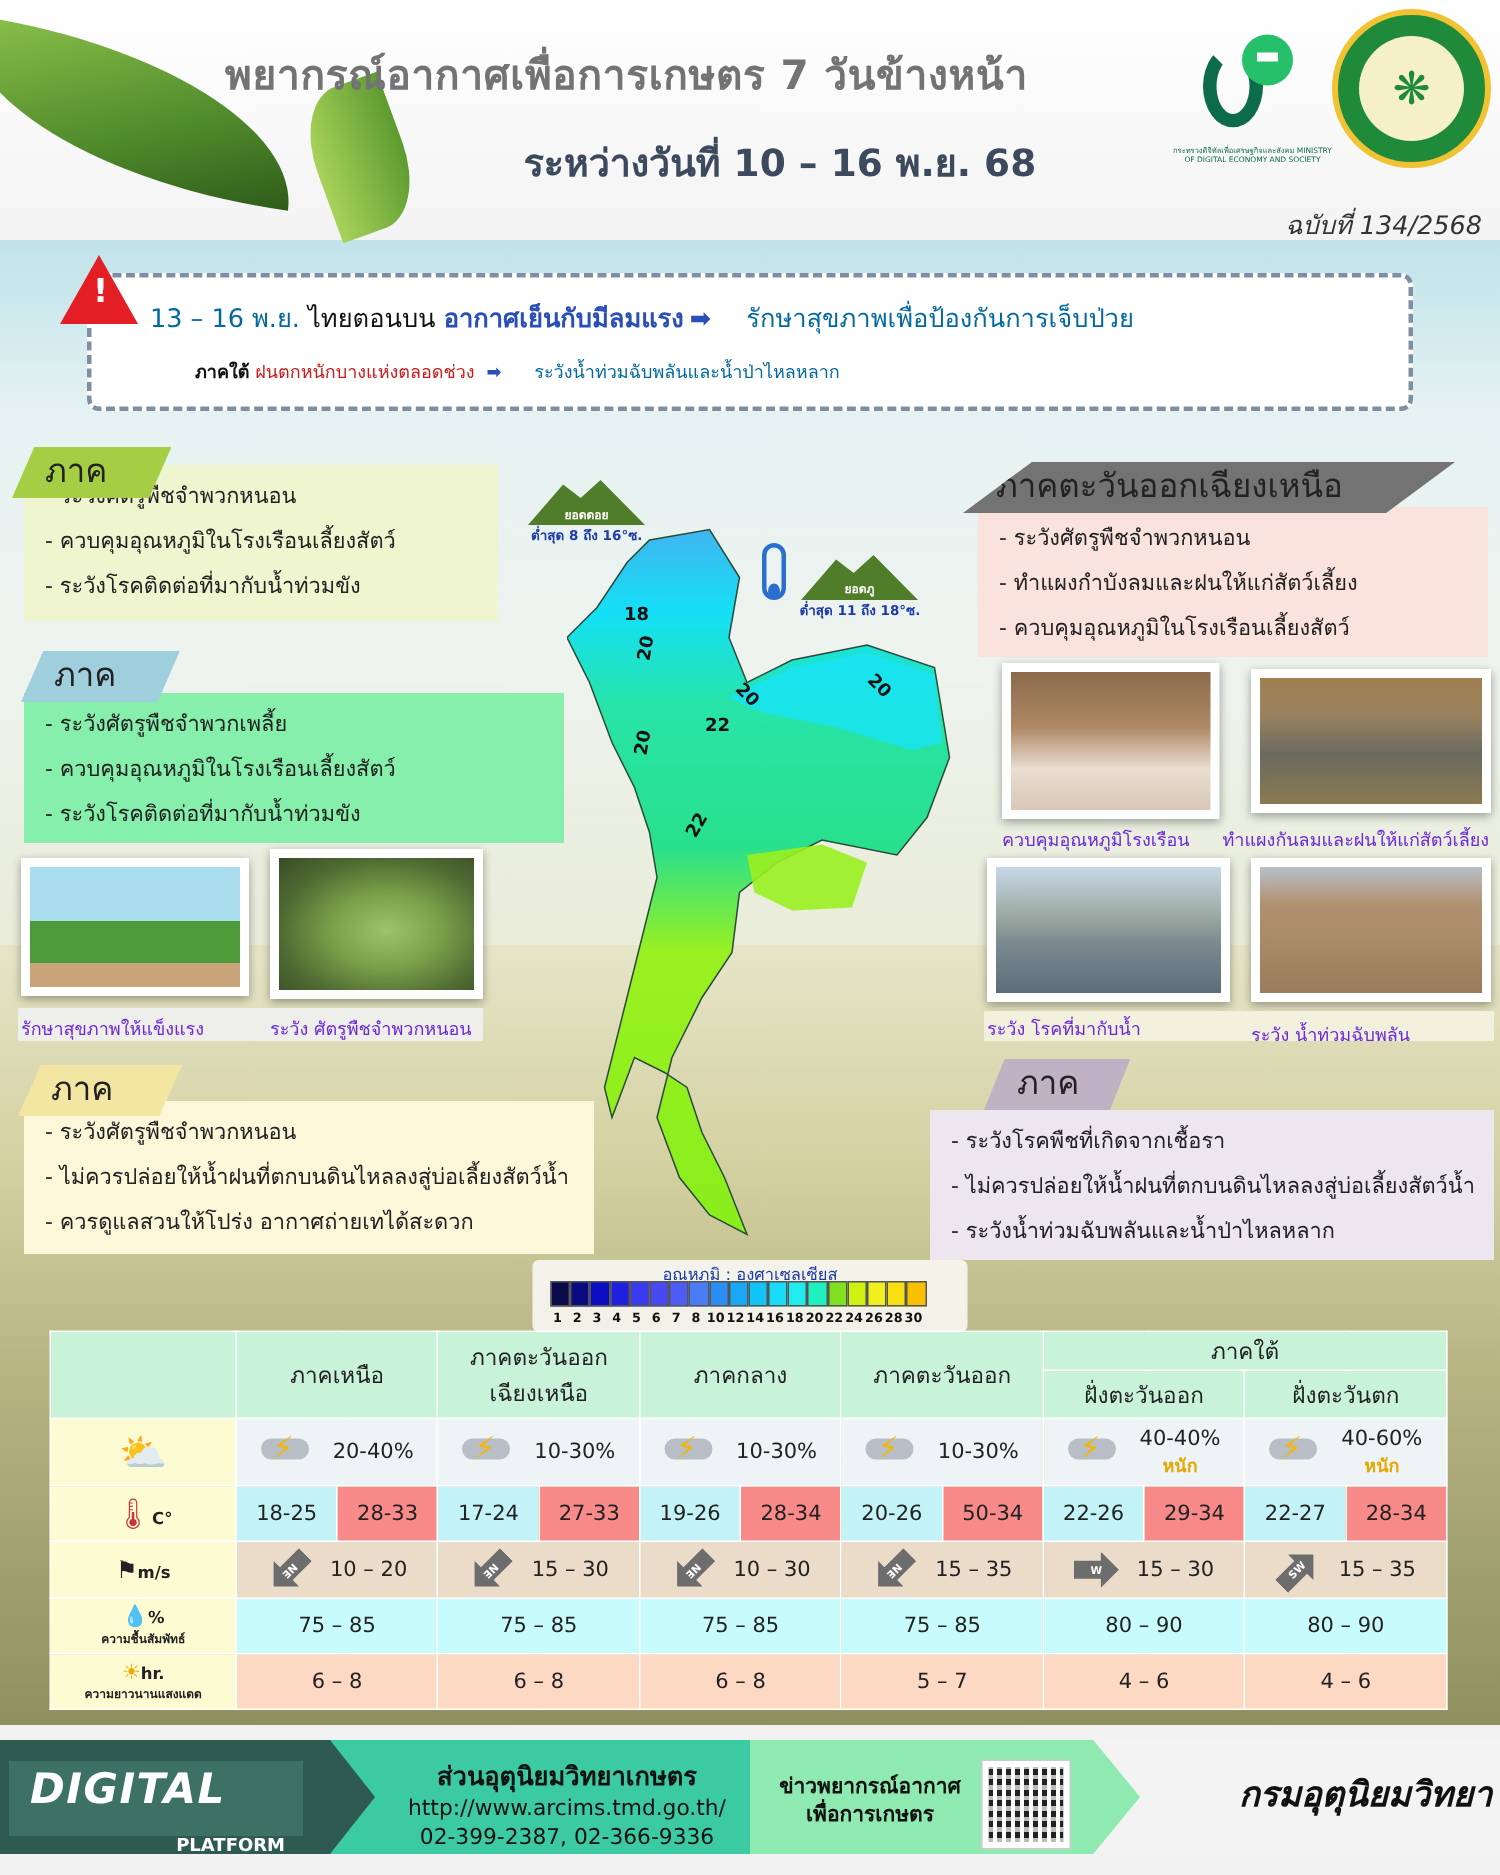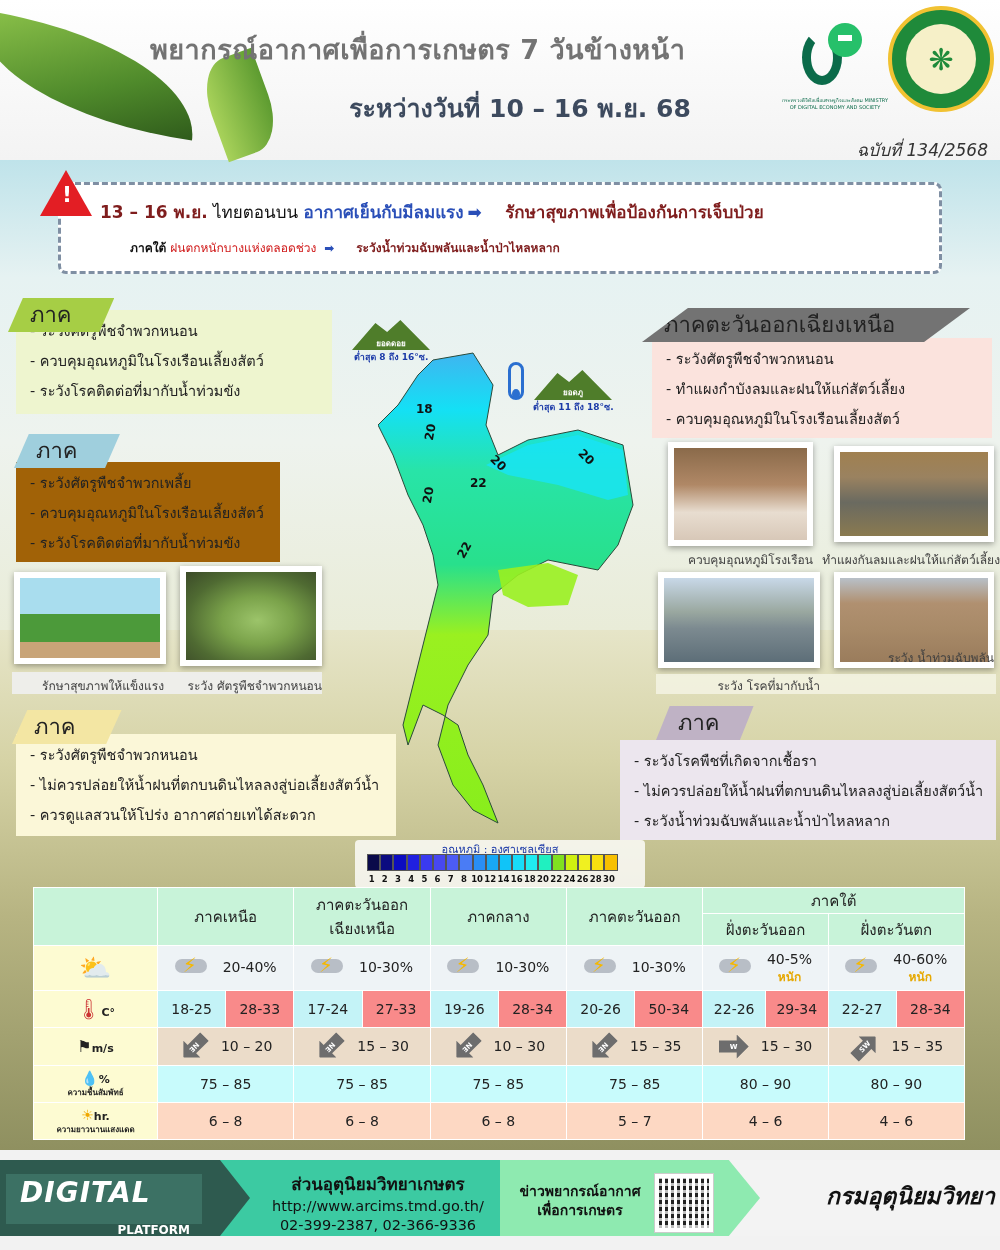--- a/index.html
+++ b/index.html
@@ -18,33 +18,33 @@
 .de-e{position:absolute;left:48px;top:5px;width:34px;height:34px;border-radius:50%;background:#26c06a}
 .de-e::after{content:"";position:absolute;left:10px;top:12px;width:14px;height:6px;background:#fff}
 .de-caption{position:absolute;left:0;top:78px;width:110px;font-size:5px;color:#0b6b4a;text-align:center}
 .logo-tmd{position:absolute;left:888px;top:6px;width:106px;height:106px;border-radius:50%;background:#1f8a3a;border:4px solid #f1c232;display:flex;align-items:center;justify-content:center}
 .logo-tmd .inner{width:70px;height:70px;border-radius:50%;background:#f6f0c8;display:flex;align-items:center;justify-content:center;font-size:30px;color:#1f8a3a}
 .alert-box{position:absolute;left:58px;top:182px;width:884px;height:92px;background:#fff;border:3px dashed #7f8fa3;border-radius:8px}
 .alert-icon{position:absolute;left:40px;top:170px;width:0;height:0;border-left:26px solid transparent;border-right:26px solid transparent;border-bottom:46px solid #e31e24}
 .alert-icon span{position:absolute;left:-4px;top:12px;color:#fff;font-weight:bold;font-size:22px}
 .alert-l1{position:absolute;left:100px;top:198px;font-size:17px;white-space:nowrap}
 .alert-l2{position:absolute;left:130px;top:238px;font-size:12px;white-space:nowrap}
-.red{color:#7f1d1d;font-weight:bold}
+.red{color:#0369a1;font-weight:normal}
 .blue{color:#2a4fb8;font-weight:bold}
 .blk{color:#111}
 .blkb{color:#111;font-weight:bold}
 .redn{color:#d01818}
 .arr{color:#2a4fb8;font-weight:bold;margin:0 18px 0 4px}
 .region{position:absolute}
 .region .tag{position:absolute;height:34px;padding:0 34px 0 22px;font-size:22px;line-height:34px;color:#222;clip-path:polygon(14% 0,100% 0,86% 100%,0 100%)}
 .region .body{position:absolute;padding:6px 14px;font-size:14.5px;color:#222}
 .region .body div{height:30px;line-height:30px;white-space:nowrap}
 .photo{position:absolute;background:#fff;box-shadow:0 2px 6px rgba(0,0,0,.35);padding:6px}
 .photo .img{width:100%;height:100%}
-.cap{position:absolute;font-size:12px;color:#404040;text-align:right;white-space:nowrap}
+.cap{position:absolute;font-size:12px;color:#6d28d9;text-align:left;white-space:nowrap}
 .map-title{position:absolute;left:440px;top:312px;width:180px;text-align:center;color:#1c3aa8;font-weight:bold;font-size:14px;line-height:17px}
 .mtn{position:absolute;width:78px;height:30px;background:#4f7d2a;clip-path:polygon(0 100%,30% 10%,45% 40%,62% 0,100% 100%);}
 .mtn-lbl{position:absolute;width:78px;text-align:center;font-size:8px;color:#fff;font-weight:bold}
 .mtn-sub{position:absolute;font-size:9px;color:#1c3aa8;font-weight:bold;white-space:nowrap}
 .thermo{position:absolute;left:508px;top:362px;width:16px;height:38px;border:3px solid #2a6fd0;border-radius:8px}
 .thermo::after{content:"";position:absolute;left:1px;bottom:-2px;width:8px;height:10px;border-radius:50%;background:#2a6fd0}
 .map{position:absolute;left:378px;top:345px;width:270px;height:480px}
 .iso{position:absolute;font-size:12px;font-weight:bold;color:#111}
 .legend{position:absolute;left:355px;top:840px;width:290px;height:48px;background:rgba(255,255,255,.8);border-radius:4px}
 .legend-title{position:absolute;left:0;top:0;width:290px;text-align:center;font-size:11px;color:#1c3aa8}
@@ -131,21 +131,21 @@
   <div class="region" style="left:0;top:298px">
     <div class="body" style="left:16px;top:12px;width:316px;height:104px;background:#eef5cf">
       <div>- ระวังศัตรูพืชจำพวกหนอน</div>
       <div>- ควบคุมอุณหภูมิในโรงเรือนเลี้ยงสัตว์</div>
       <div>- ระวังโรคติดต่อที่มากับน้ำท่วมขัง</div>
     </div>
     <div class="tag" style="left:8px;top:0;background:#a6ce45">ภาคเหนือ</div>
   </div>
 
   <div class="region" style="left:0;top:434px">
-    <div class="body" style="left:16px;top:28px;width:264px;height:100px;background:#a16207">
+    <div class="body" style="left:16px;top:28px;width:360px;height:100px;background:#86efac">
       <div>- ระวังศัตรูพืชจำพวกเพลี้ย</div>
       <div>- ควบคุมอุณหภูมิในโรงเรือนเลี้ยงสัตว์</div>
       <div>- ระวังโรคติดต่อที่มากับน้ำท่วมขัง</div>
     </div>
     <div class="tag" style="left:14px;top:0;background:#9fcfdd">ภาคกลาง</div>
   </div>
 
   <div class="photo" style="left:14px;top:572px;width:152px;height:92px">
     <div class="img" style="background:linear-gradient(180deg,#a9ddee 0%,#a9ddee 45%,#4c9a3a 45%,#4c9a3a 80%,#c8a478 80%)"></div>
   </div>
@@ -183,21 +183,21 @@
   <div class="cap" style="left:668px;top:550px;width:145px">ควบคุมอุณหภูมิโรงเรือน</div>
   <div class="cap" style="left:815px;top:550px;width:185px">ทำแผงกันลมและฝนให้แก่สัตว์เลี้ยง</div>
   <div class="photo" style="left:658px;top:572px;width:162px;height:96px">
     <div class="img" style="background:linear-gradient(180deg,#c8d8e8 0%,#9aa8a0 40%,#7c8a90 60%,#5d6e78 100%)"></div>
   </div>
   <div class="photo" style="left:834px;top:572px;width:160px;height:96px">
     <div class="img" style="background:linear-gradient(180deg,#b8c0c8 0%,#b09070 30%,#a88a68 60%,#9a7c5c 100%)"></div>
   </div>
   <div class="cap" style="left:656px;top:674px;width:340px;height:20px;background:rgba(245,245,230,.8)"></div>
   <div class="cap" style="left:658px;top:676px;width:162px">ระวัง โรคที่มากับน้ำ</div>
-  <div class="cap" style="left:834px;top:648px;width:160px">ระวัง น้ำท่วมฉับพลัน</div>
+  <div class="cap" style="left:834px;top:680px;width:160px">ระวัง น้ำท่วมฉับพลัน</div>
 
   <div class="region" style="left:620px;top:706px">
     <div class="body" style="left:0;top:34px;width:376px;height:100px;background:#ece6ee">
       <div>- ระวังโรคพืชที่เกิดจากเชื้อรา</div>
       <div>- ไม่ควรปล่อยให้น้ำฝนที่ตกบนดินไหลลงสู่บ่อเลี้ยงสัตว์น้ำ</div>
       <div>- ระวังน้ำท่วมฉับพลันและน้ำป่าไหลหลาก</div>
     </div>
     <div class="tag" style="left:36px;top:0;background:#bfb2c5">ภาคใต้</div>
   </div>
 
@@ -294,21 +294,21 @@
     <tr>
       <td class="hdr" colspan="2" style="height:32px">ฝั่งตะวันออก</td>
       <td class="hdr" colspan="2">ฝั่งตะวันตก</td>
     </tr>
     <tr>
       <td class="lab"><span style="font-size:26px;color:#888">⛅</span></td>
       <td class="rain" colspan="2"><span class="rainicon"></span><span>20-40%</span></td>
       <td class="rain" colspan="2"><span class="rainicon"></span><span>10-30%</span></td>
       <td class="rain" colspan="2"><span class="rainicon"></span><span>10-30%</span></td>
       <td class="rain" colspan="2"><span class="rainicon"></span><span>10-30%</span></td>
-      <td class="rain" colspan="2"><span class="rainicon"></span><span style="display:inline-block;vertical-align:middle"><span>40-5%</span><span class="heavy">หนัก</span></span></td>
+      <td class="rain" colspan="2"><span class="rainicon"></span><span style="display:inline-block;vertical-align:middle"><span>40-40%</span><span class="heavy">หนัก</span></span></td>
       <td class="rain" colspan="2"><span class="rainicon"></span><span style="display:inline-block;vertical-align:middle"><span>40-60%</span><span class="heavy">หนัก</span></span></td>
     </tr>
     <tr>
       <td class="lab"><span style="font-size:20px;color:#c33">🌡</span><span class="lbl-ic">C°</span></td>
       <td class="tmin">18-25</td>
       <td class="tmax">28-33</td>
       <td class="tmin">17-24</td>
       <td class="tmax">27-33</td>
       <td class="tmin">19-26</td>
       <td class="tmax">28-34</td>

